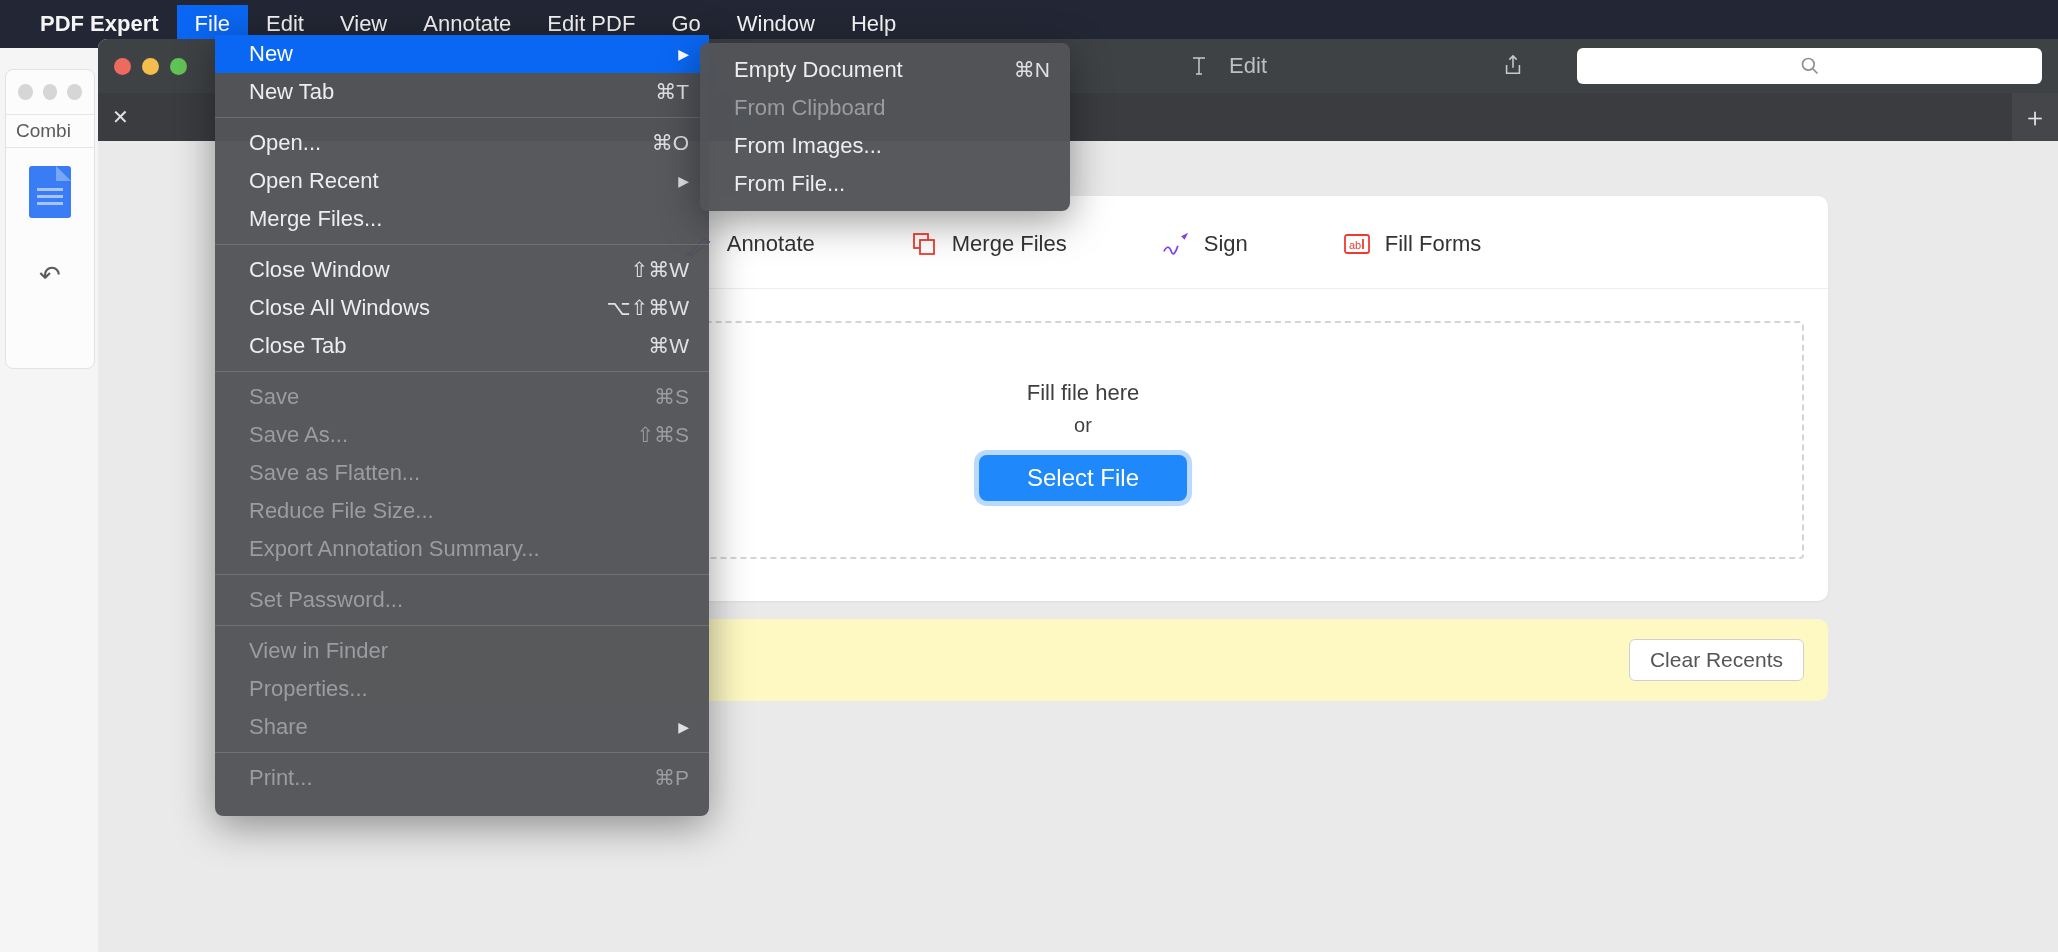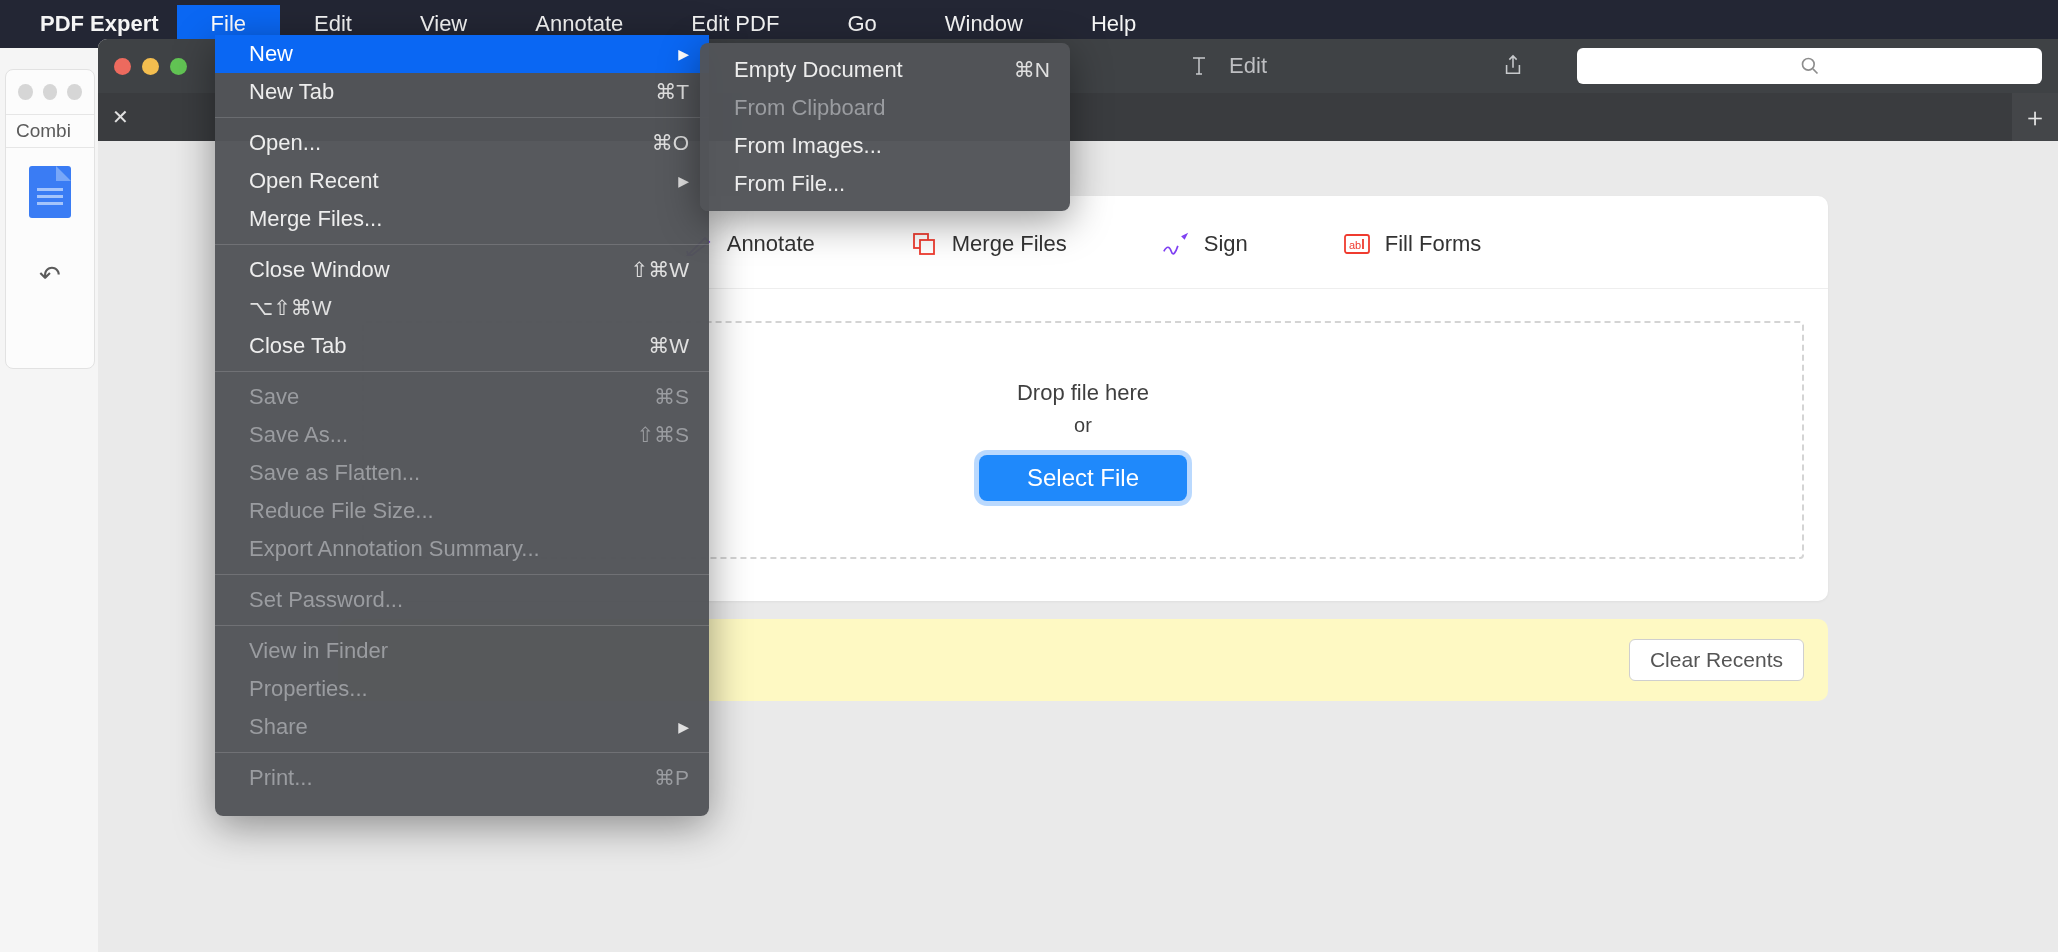--- a/index.html
+++ b/index.html
@@ -19,21 +19,21 @@
       display: flex;
       align-items: center;
       padding: 0 22px;
       gap: 0;
       color: #f5f5f5;
       font-size: 22px;
     }
     .apple-logo { font-size: 24px; margin-right: 18px; }
     .app-name { font-weight: 700; margin-right: 18px; }
     .menu-item {
-      padding: 6px 34px;
+      padding: 6px 18px;
       cursor: default;
     }
     .menu-item.active { background: #0a67f3; color: #fff; }
 
     
     .bg-window {
       position: absolute;
       top: 45px;
       left: 5px;
       width: 90px;
@@ -224,21 +224,21 @@
             <svg width="28" height="26" viewBox="0 0 28 26" fill="none" stroke="#ef3b2f" stroke-width="1.8">
                 <rect x="2" y="4" width="24" height="18" rx="2"></rect>
                 <text x="6" y="18" font-size="11" fill="#ef3b2f" stroke="none">ab</text>
                 <line x1="20" y1="8" x2="20" y2="18"></line>
               </svg>
           </span>
           <span>Fill Forms</span>
         </div>
       </div>
       <div class="dropzone">
-        <div class="drop-title">Drop file here</div>
+        <div class="drop-title">Fill file here</div>
         <div class="drop-or">or</div>
         <button class="select-file-btn">Select File</button>
       </div>
     </div>
     <div class="bottom-card">
       <button class="clear-recents">Clear Recents</button>
     </div>
   </div>
 </div>
 
@@ -262,20 +262,21 @@
   </div>
   <div class="dd-item">
     <span class="dd-label">Merge Files...</span>
   </div>
   <div class="dd-sep"></div>
   <div class="dd-item">
     <span class="dd-label">Close Window</span>
     <span class="dd-shortcut">⇧⌘W</span>
   </div>
   <div class="dd-item">
+    <span class="dd-label">Close All Windows</span>
     <span class="dd-shortcut">⌥⇧⌘W</span>
   </div>
   <div class="dd-item">
     <span class="dd-label">Close Tab</span>
     <span class="dd-shortcut">⌘W</span>
   </div>
   <div class="dd-sep"></div>
   <div class="dd-item disabled">
     <span class="dd-label">Save</span>
     <span class="dd-shortcut">⌘S</span>

